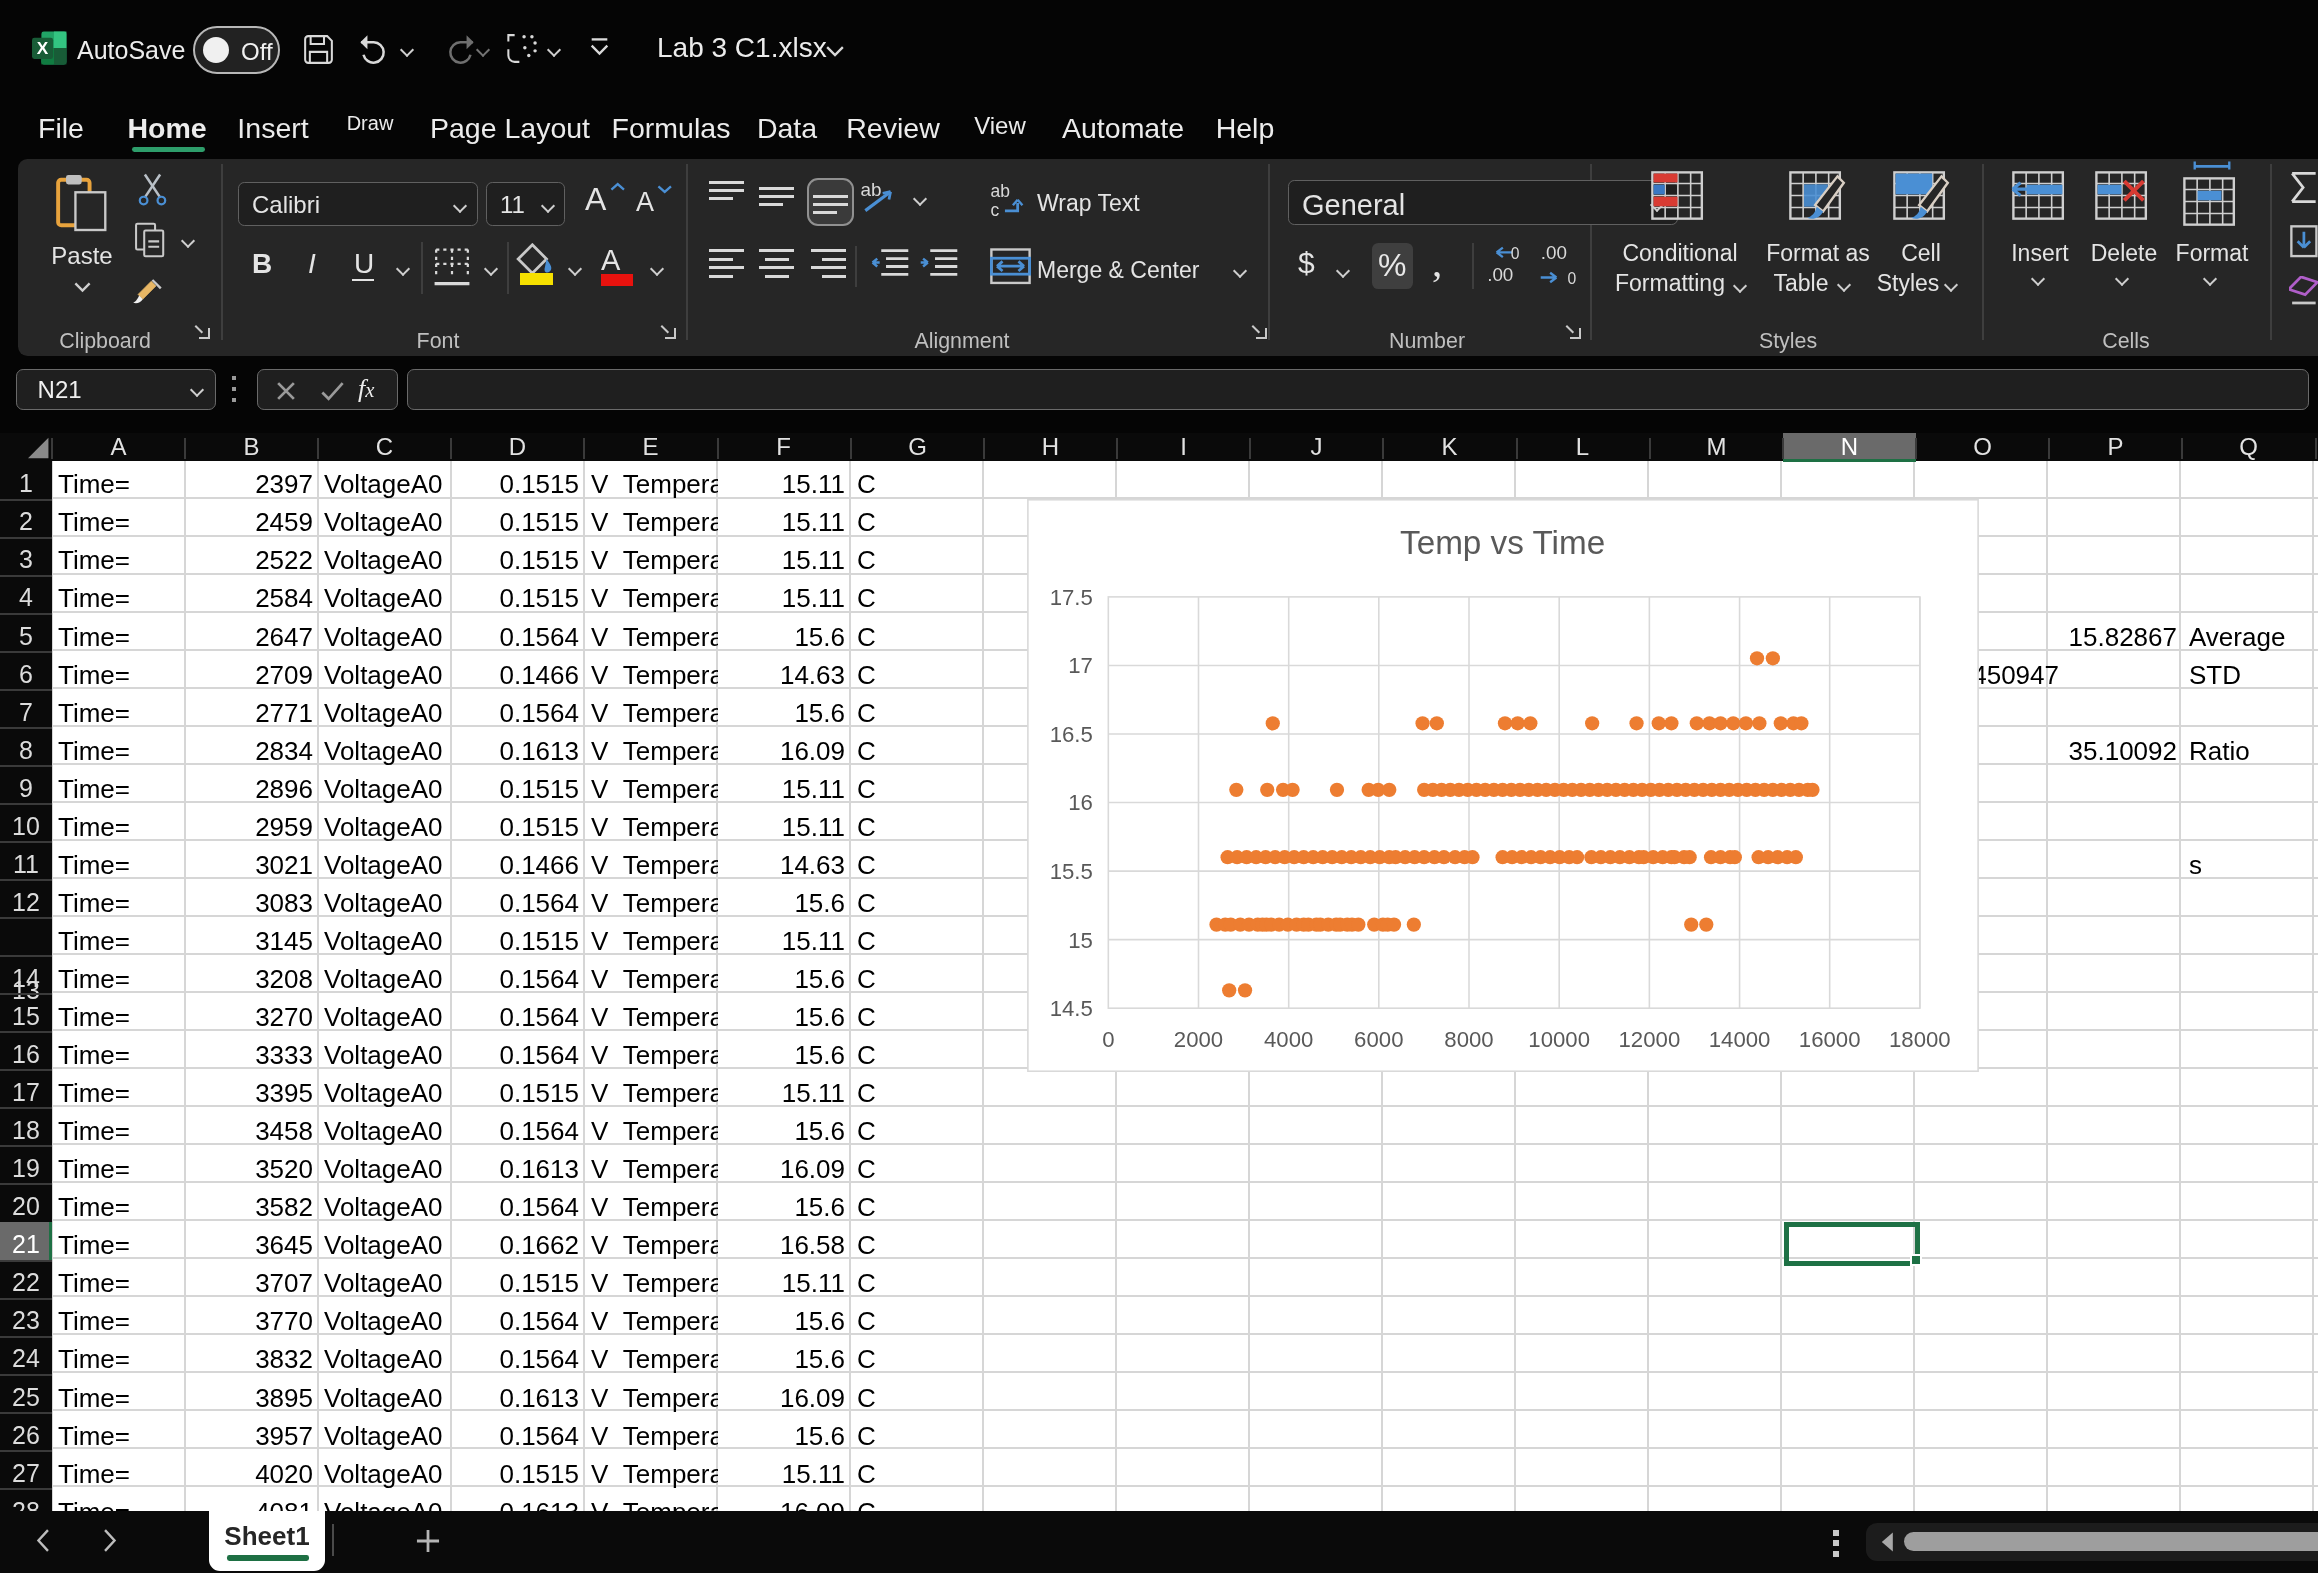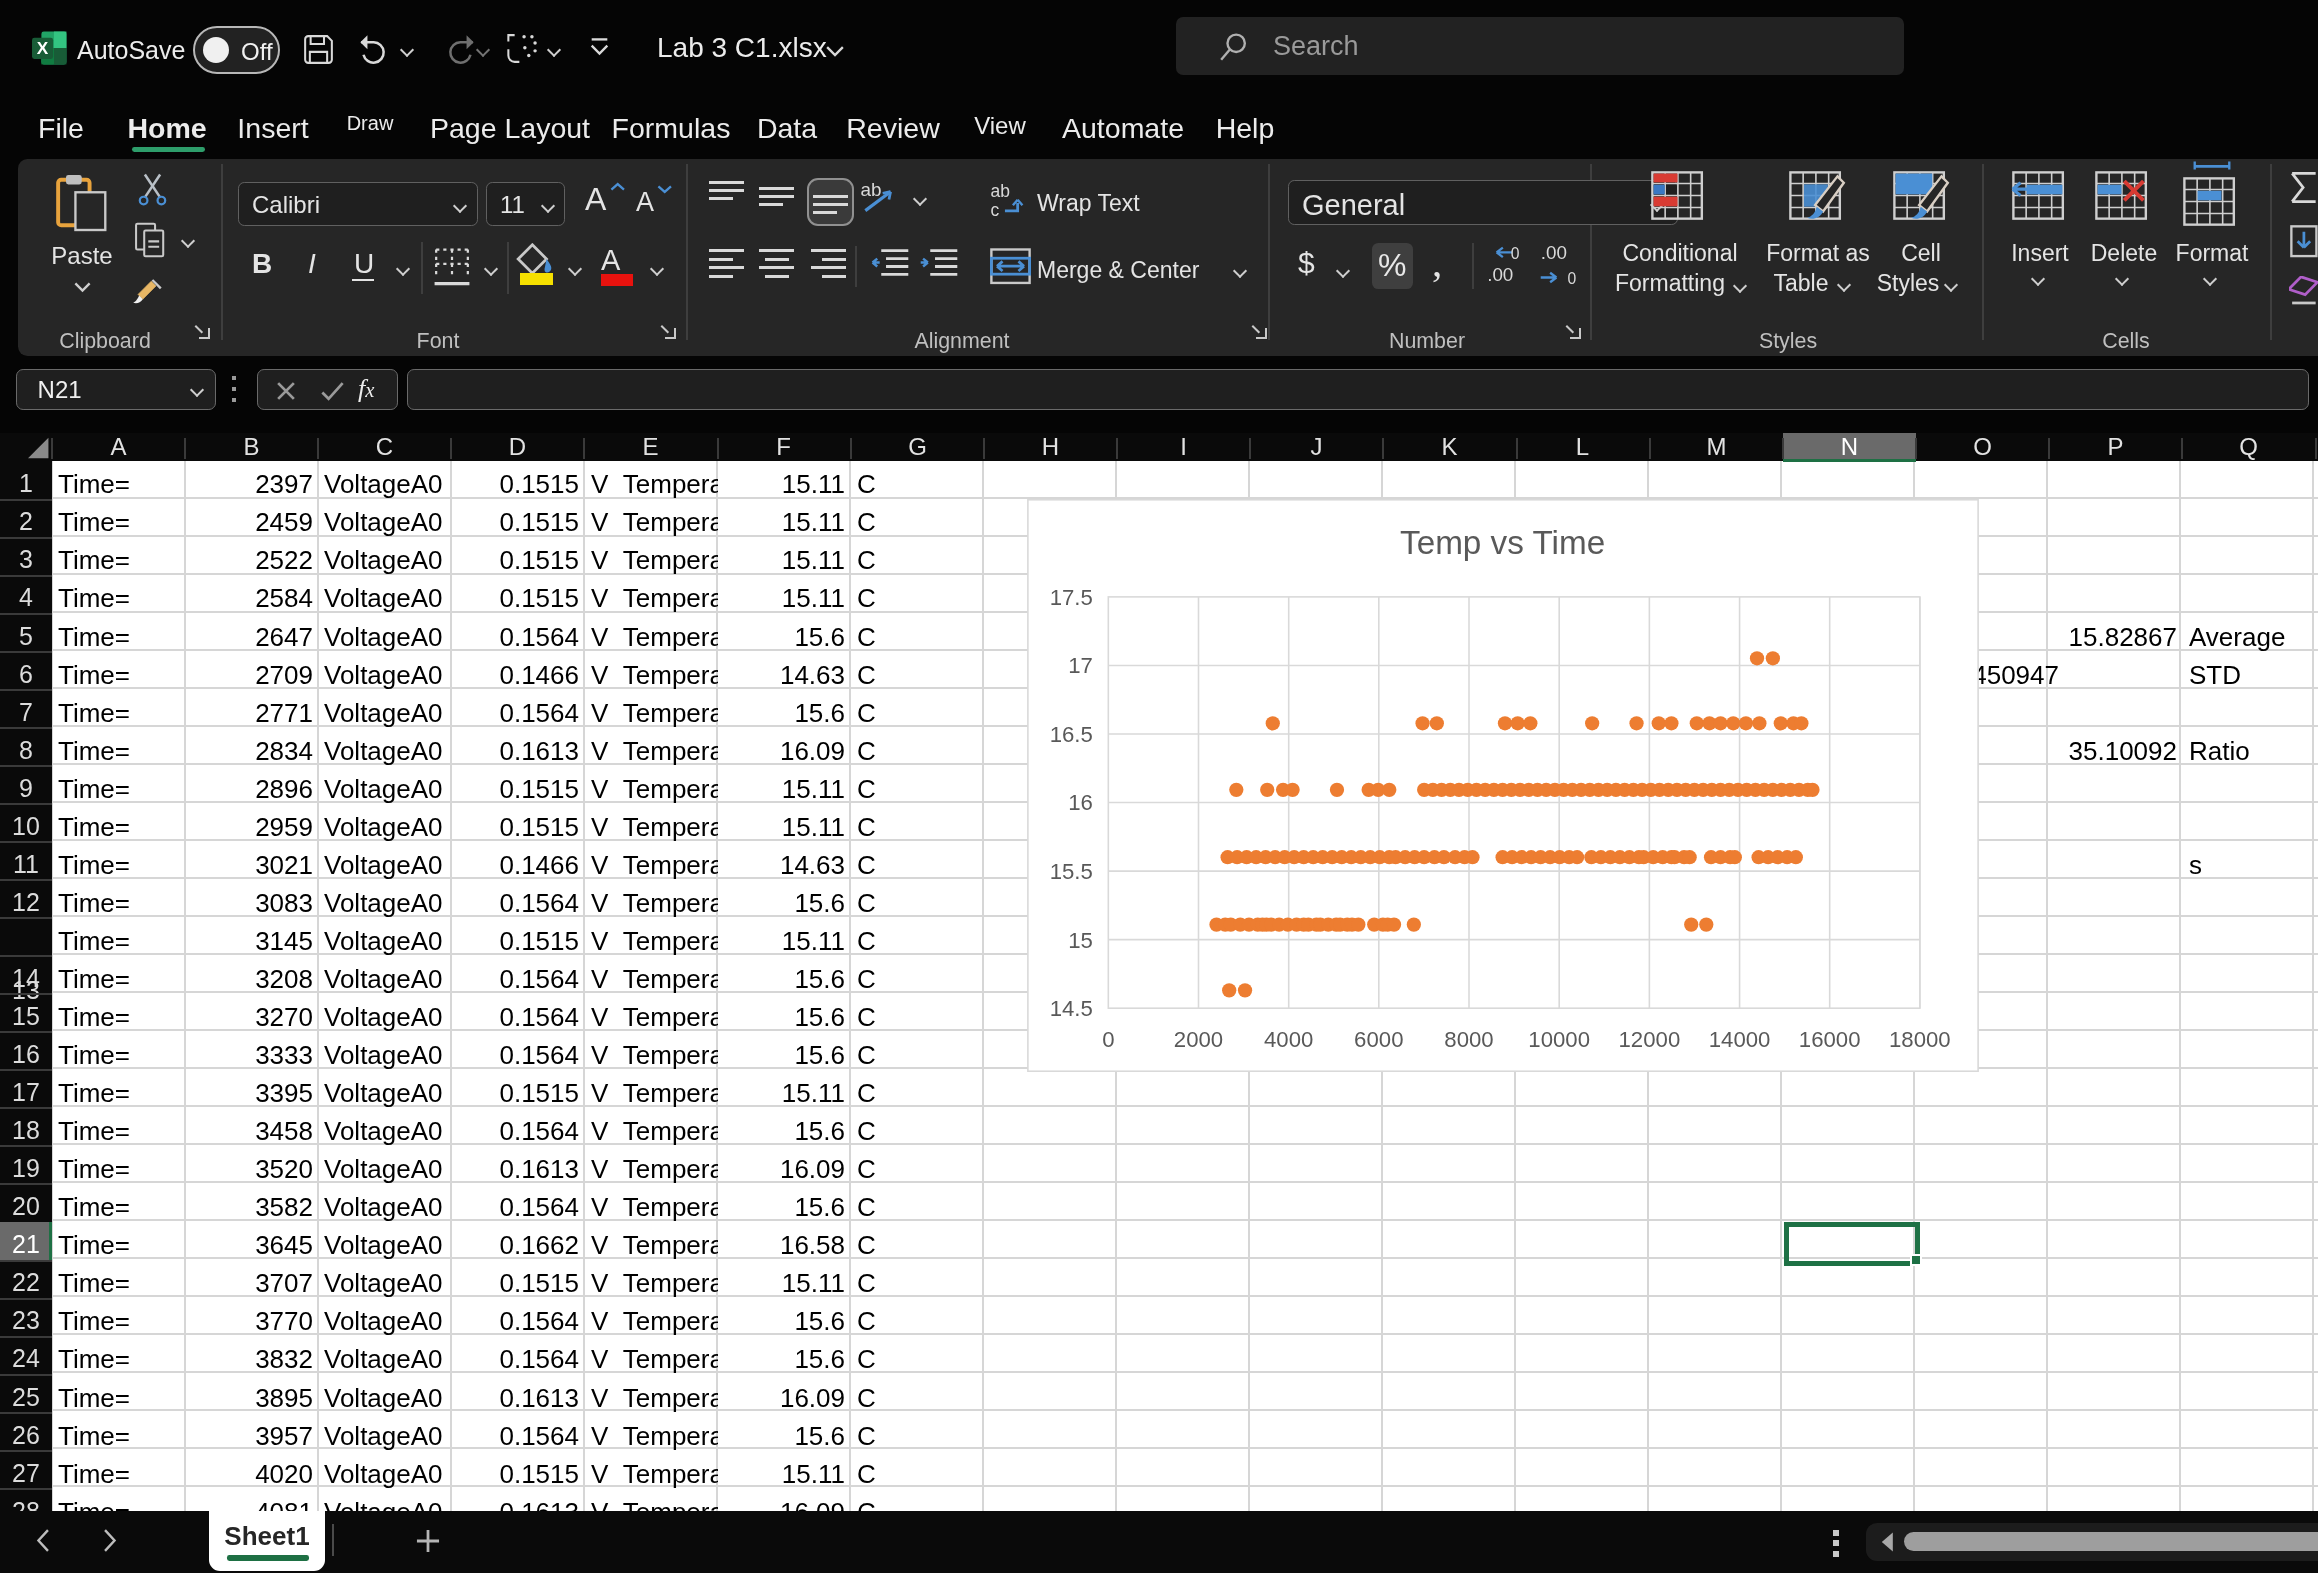--- a/index.html
+++ b/index.html
@@ -67,27 +67,20 @@
 </svg>
 <div class="chev" style="left:547px;top:41px"></div>
 <svg class="ico" style="left:587px;top:36px" width="25" height="24" viewBox="0 0 32 30" fill="none" stroke="#d9d9d9" stroke-width="3">
  <path d="M6 4 h20"></path>
       <path d="M6 12 l10 10 l10 -10"></path>
 </svg>
 <div class="mtxt" style="left:657px;top:32px;font-size:28px">Lab 3 C1.xlsx</div>
 <svg class="ico" style="left:824px;top:44px" width="22" height="17.4" viewBox="0 0 28 22" fill="none" stroke="#d9d9d9" stroke-width="3">
  <path d="M4 4 l10 10 l10 -10"></path>
 </svg>
-<div class="abs" style="left:1176px;top:16.6px;width:728px;height:58px;background:#222;border-radius:7.1px">
-  <svg class="ico" style="left:41px;top:16px" width="32" height="30" viewBox="0 0 40 38" fill="none" stroke="#b0b0b0" stroke-width="3">
-   <circle cx="24" cy="13" r="11"></circle>
-        <path d="M16 21 L5 34"></path>
-  </svg>
-  <div class="abs" style="left:97px;top:14.3px;font-size:27px;color:#9a9a9a">Search</div>
-</div>
 
 <div class="abs" style="left:0;top:79px;width:2319px;height:75px;background:#050505"></div>
 <div class="mtxt" style="left:61px;top:112px;transform:translateX(-50%);font-size:28.5px">File</div>
 <div class="mtxt" style="left:167px;top:112px;transform:translateX(-50%);font-size:28.5px;font-weight:bold">Home</div>
 <div class="mtxt" style="left:273px;top:112px;transform:translateX(-50%);font-size:28.5px">Insert</div>
 <div class="mtxt" style="left:370px;top:112px;transform:translateX(-50%);font-size:20px">Draw</div>
 <div class="mtxt" style="left:510px;top:112px;transform:translateX(-50%);font-size:28.5px">Page Layout</div>
 <div class="mtxt" style="left:671px;top:112px;transform:translateX(-50%);font-size:28.5px">Formulas</div>
 <div class="mtxt" style="left:787px;top:112px;transform:translateX(-50%);font-size:28.5px">Data</div>
 <div class="mtxt" style="left:893px;top:112px;transform:translateX(-50%);font-size:28.5px">Review</div>

